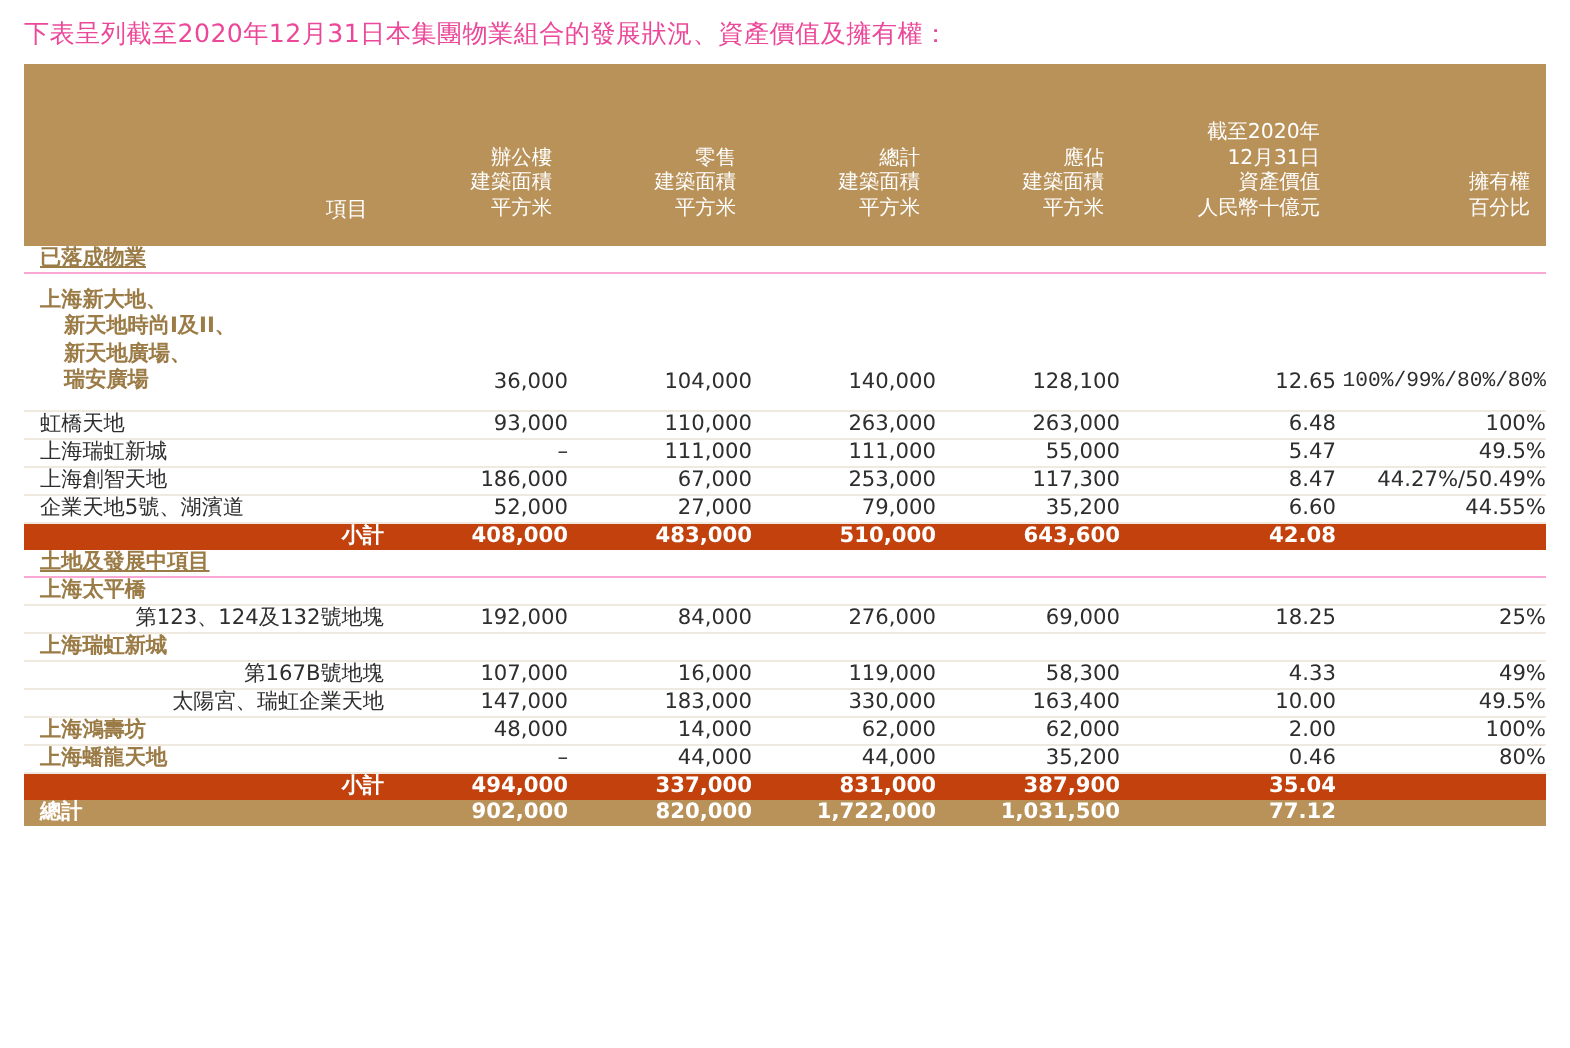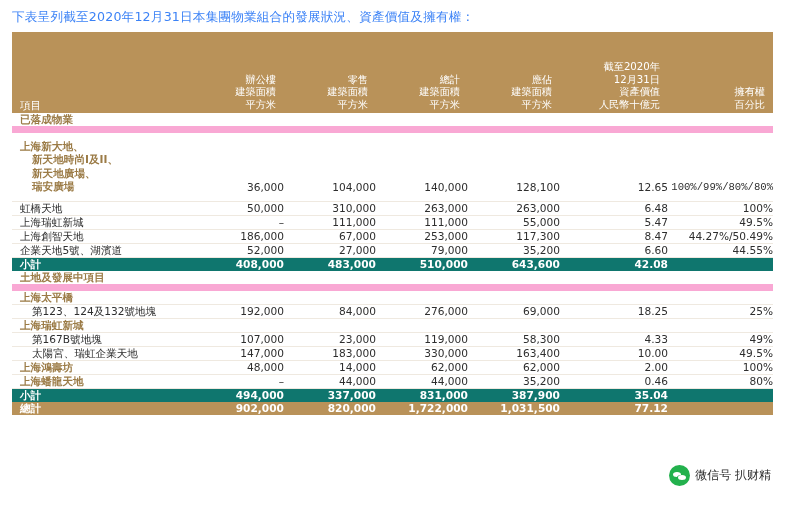--- a/index.html
+++ b/index.html
@@ -16,21 +16,21 @@
   }
   .page {
     position: relative;
     width: 785px;
     height: 524px;
     box-sizing: border-box;
   }
   .intro {
     padding: 9px 12px 6px 12px;
     font-size: 12.6px;
-    color: #3b82f6;
+    color: #ec4899;
     letter-spacing: 0.2px;
     white-space: nowrap;
   }
   table.main {
     border-collapse: collapse;
     width: 761px;
     margin: 0 12px;
     table-layout: fixed;
   }
   table.main td, table.main th {
@@ -38,26 +38,26 @@
     vertical-align: bottom;
   }
   
   thead tr.head th {
     background: #b99259;
     color: #ffffff;
     font-weight: normal;
     font-size: 10.2px;
     line-height: 12.4px;
     text-align: right;
-    padding: 7px 8px 2px 4px;
+    padding: 7px 8px 12px 4px;
     height: 72px;
     vertical-align: bottom;
   }
   thead tr.head th.first {
-    text-align: left;
+    text-align: right;
     padding-left: 8px;
     font-size: 10.6px;
   }
   .hdr-line { display: block; }
   
   tbody td {
     font-size: 10.6px;
     line-height: 13px;
     text-align: right;
     padding: 4.2px 8px 4.2px 4px;
@@ -66,33 +66,35 @@
     white-space: nowrap;
   }
   tbody td.label {
     text-align: left;
     padding-left: 8px;
     color: #2e2e2e;
   }
   tbody tr.section td {
     color: #9b7b46;
     font-weight: bold;
-    border-bottom: 7px solid #f9a8d4;
+    border-bottom: 1px solid #f9a8d4;
+    text-decoration: underline;
   }
   tbody tr.group td.label {
     color: #9b7b46;
     font-weight: bold;
     margin-left: 44px;
   }
-  tbody td.indent1 { padding-left: 20px; }
+  tbody td.indent1 { padding-left: 20px; text-align: right; }
   tbody tr.subtotal td {
-    background: #0f766e;
+    background: #c2410c;
     color: #ffffff;
     font-weight: bold;
     border-bottom: none;
+    text-align: right;
   }
   tbody tr.total td {
     background: #b99259;
     color: #ffffff;
     font-weight: bold;
     border-bottom: none;
   }
   tbody tr.tall td { padding-top: 7px; padding-bottom: 7px; }
   .multi-line { line-height: 13.4px; }
   
@@ -212,22 +214,22 @@
           </td>
           <td style="vertical-align: bottom;">36,000</td>
           <td style="vertical-align: bottom;">104,000</td>
           <td style="vertical-align: bottom;">140,000</td>
           <td style="vertical-align: bottom;">128,100</td>
           <td style="vertical-align: bottom;">12.65</td>
           <td style="vertical-align: bottom; font-family: Liberation Mono, monospace;">100%/99%/80%/80%</td>
         </tr>
         <tr>
           <td class="label">虹橋天地</td>
-          <td>50,000</td>
-          <td>310,000</td>
+          <td>93,000</td>
+          <td>110,000</td>
           <td>263,000</td>
           <td>263,000</td>
           <td>6.48</td>
           <td>100%</td>
         </tr>
         <tr>
           <td class="label">上海瑞虹新城</td>
           <td>–</td>
           <td>111,000</td>
           <td>111,000</td>
@@ -294,21 +296,21 @@
           <td></td>
           <td></td>
           <td></td>
           <td></td>
           <td></td>
           <td></td>
         </tr>
         <tr>
           <td class="label indent1">第167B號地塊</td>
           <td>107,000</td>
-          <td>23,000</td>
+          <td>16,000</td>
           <td>119,000</td>
           <td>58,300</td>
           <td>4.33</td>
           <td>49%</td>
         </tr>
         <tr>
           <td class="label indent1">太陽宮、瑞虹企業天地</td>
           <td>147,000</td>
           <td>183,000</td>
           <td>330,000</td>
@@ -348,18 +350,14 @@
           <td>902,000</td>
           <td>820,000</td>
           <td>1,722,000</td>
           <td>1,031,500</td>
           <td>77.12</td>
           <td></td>
         </tr>
       </tbody>
   </table>
 
-  <div class="watermark">
-    <div class="wm-logo"></div>
-    <div class="wm-text">微信号 扒财精</div>
-  </div>
 
 </div>
 
 </body></html>

